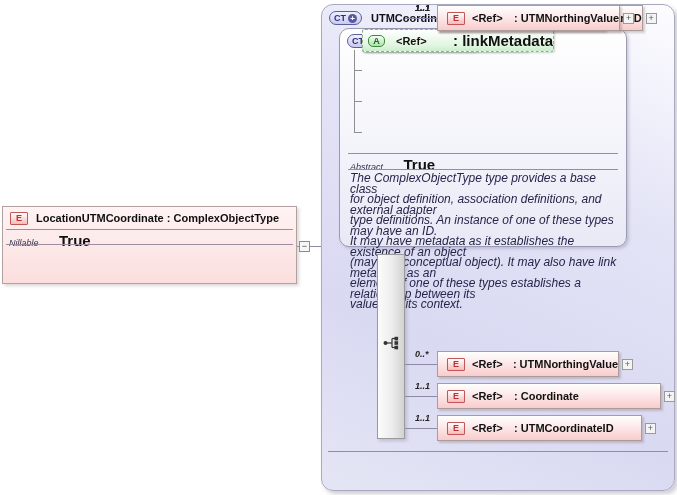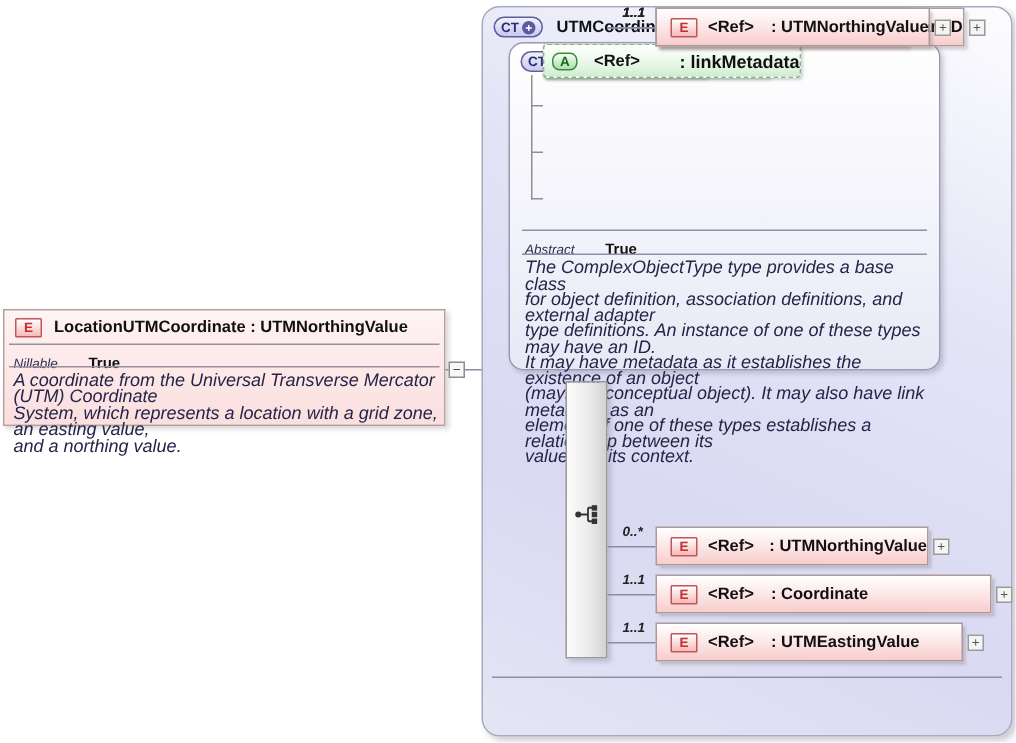--- a/index.html
+++ b/index.html
@@ -6,21 +6,21 @@
   body { background:#fff; font-family:"Liberation Sans", sans-serif; }
   #stage { position:relative; width:677px; height:495px; background:#fff; overflow:hidden; }
 
   
   .badge { display:inline-flex; align-items:center; justify-content:center;
            font-weight:bold; font-size:9px; flex:0 0 auto; }
   .hline { position:absolute; height:0; border-top:1px solid #8b8ba6; }
   .vline { position:absolute; width:0; border-left:1px solid #8b8ba6; }
   .desc  { font-style:italic; font-size:12px; line-height:11px; color:#25254a; white-space:pre-line; }
   .facet-name  { font-style:italic; font-size:9px; color:#30304f;text-align:right; }
-  .facet-value { font-weight:bold; font-size:10px; color:#111; }
+  .facet-value { font-weight:bold; font-size:15px; color:#111; }
   .sep { position:absolute; height:0; border-top:1px solid #9a8f9f; }
 
   
   #left-box { position:absolute; left:2px; top:206px; width:295px; height:78px;
     background:linear-gradient(to bottom,#fff3f3 0%,#fbdede 100%);
     border:1px solid #b3a0a0; box-shadow:2px 2px 3px rgba(120,100,100,.25); }
   #left-box .hdr { position:absolute; left:0; top:0; right:0; height:22px; display:flex; align-items:center; }
   .e-badge { width:18px; height:13px; margin-left:7px;
     background:linear-gradient(to bottom,#ffffff,#f6baba);
     border:1px solid #c25555; color:#c03030; border-radius:1px; }
@@ -70,21 +70,21 @@
     background:linear-gradient(to bottom,#ffffff 0%,#e2f6e2 70%,#cdeccd 100%);
     border:1px dashed #91ad91; border-radius:3px;
     box-shadow:1px 1px 2px rgba(90,120,90,.3); cursor:pointer; }
   .attr-row:nth-of-type(1) { top:30px; width:148px; }
   .attr-row:nth-of-type(2) { top:61px; width:152px; }
   .attr-row:nth-of-type(3) { top:92px; width:166px; }
   .a-badge { width:17px; height:12px; margin-left:5px; border-radius:5px;
     background:linear-gradient(to bottom,#f2fff2,#aee0ae);
     border:1px solid #3c8a3c; color:#1d661d; }
   .attr-row .ref  { margin-left:11px; width:57px; font-weight:bold; font-size:11px; color:#111; }
-  .attr-row .name { font-weight:bold; font-size:12px; color:#111; white-space:nowrap;text-align:center; }
+  .attr-row .name { font-weight:bold; font-size:15px; color:#111; white-space:nowrap;text-align:center; }
 
   #base-box .sep1 { left:8px; right:8px; top:124px; border-top-color:#8f8fa8; }
   #base-box .sep2 { left:8px; right:8px; top:140px; border-top-color:#8f8fa8; }
   #base-box .facet { position:absolute; left:10px; top:127px; }
   #base-box .facet .facet-value { margin-left:16px; }
   #base-box .desc { position:absolute; left:10px; top:144px; width:272px; line-height:10.5px; }
 
   
   #seq-bar { position:absolute; left:55px; top:249px; width:28px; height:185px;
     background:linear-gradient(to right,#fcfcfc 0%,#ececec 55%,#d2d2d2 100%);
@@ -119,31 +119,28 @@
   #type-box > .desc { position:absolute; left:9px; top:451px; width:345px; }
 </style>
 </head>
 <body>
 
 <div id="stage">
 
   <div id="left-box">
     <div class="hdr">
       <span class="badge e-badge">E</span>
-      <span class="ttl">LocationUTMCoordinate : UTMNorthingValue</span>
+      <span class="ttl">LocationUTMCoordinate : ComplexObjectType</span>
     </div>
     <div class="sep sep1"></div>
     <div class="facet">
       <span class="facet-name">Nillable</span>
       <span class="facet-value">True</span>
     </div>
     <div class="sep sep2"></div>
-    <div class="desc">A coordinate from the Universal Transverse Mercator (UTM) Coordinate
-System, which represents a location with a grid zone, an easting value,
-and a northing value.</div>
   </div>
 
   <div class="hline" id="conn-h1"></div>
   <div id="collapse-box">−</div>
   <div class="vline" id="conn-v"></div>
   <div class="hline" id="conn-h2"></div>
   <div id="seq-card">[1]..[1]</div>
 
   <div id="type-box">
     <div class="hdr">
@@ -227,21 +224,21 @@
         <span class="name">: Coordinate</span>
       </span>
       <span class="expand-box">+</span>
     </div>
     <div class="el-row">
       <span class="el-card">1..1</span>
       <span class="el-line"></span>
       <span class="el-box">
         <span class="badge e-badge">E</span>
         <span class="ref">&lt;Ref&gt;</span>
-        <span class="name">: UTMEastingValue</span>
+        <span class="name">: UTMCoordinateID</span>
       </span>
       <span class="expand-box">+</span>
     </div>
     <div class="el-row">
       <span class="el-card">1..1</span>
       <span class="el-line"></span>
       <span class="el-box">
         <span class="badge e-badge">E</span>
         <span class="ref">&lt;Ref&gt;</span>
         <span class="name">: UTMGridZoneID</span>

